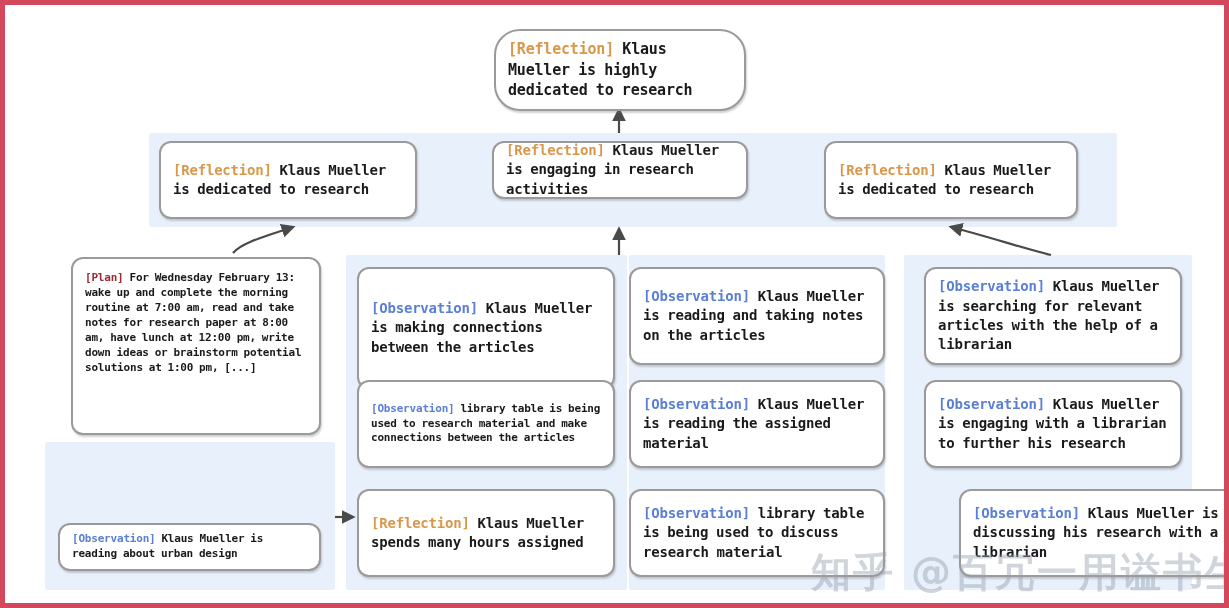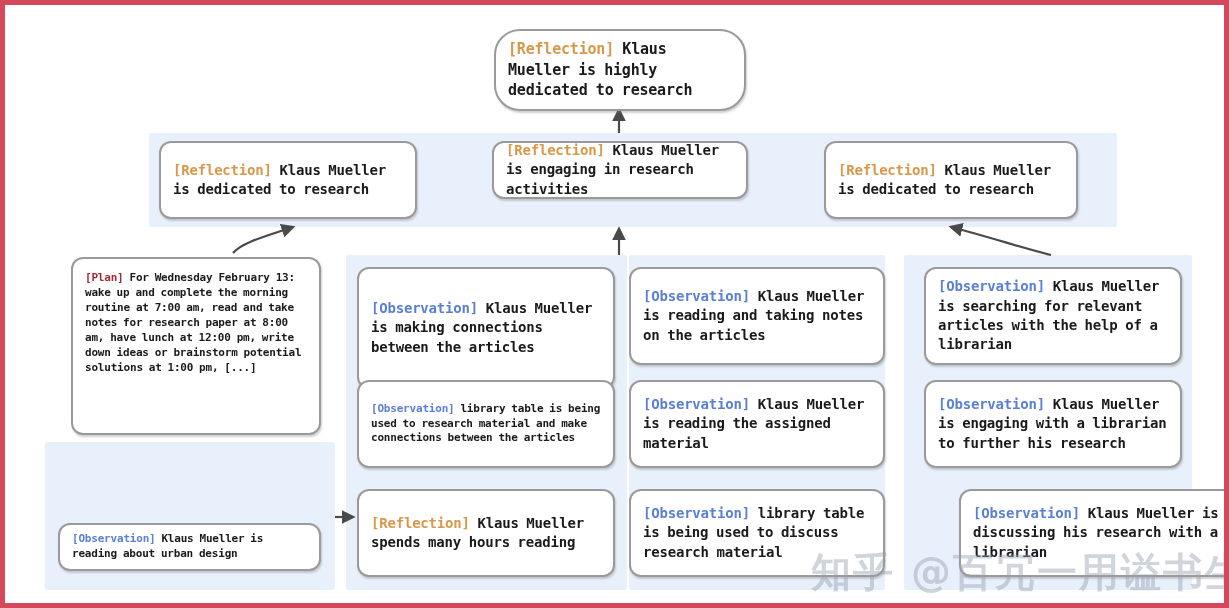--- a/index.html
+++ b/index.html
@@ -129,21 +129,21 @@
 
   <div class="node fs14" style="left:352px;top:262px;width:258px;height:122px;">
     <div class="txt"><span class="tag observation">[Observation]</span><span> Klaus Mueller is making connections between the articles</span></div>
   </div>
 
   <div class="node fs11" style="left:352px;top:375px;width:258px;height:88px;">
     <div class="txt"><span class="tag observation">[Observation]</span><span> library table is being used to research material and make connections between the articles</span></div>
   </div>
 
   <div class="node fs14" style="left:352px;top:484px;width:258px;height:88px;">
-    <div class="txt"><span class="tag reflection">[Reflection]</span><span> Klaus Mueller spends many hours reading</span></div>
+    <div class="txt"><span class="tag reflection">[Reflection]</span><span> Klaus Mueller spends many hours assigned</span></div>
   </div>
 
   <div class="node fs14" style="left:624px;top:262px;width:256px;height:98px;">
     <div class="txt"><span class="tag observation">[Observation]</span><span> Klaus Mueller is reading and taking notes on the articles</span></div>
   </div>
 
   <div class="node fs14" style="left:624px;top:484px;width:256px;height:88px;">
     <div class="txt"><span class="tag observation">[Observation]</span><span> library table is being used to discuss research material</span></div>
   </div>
 

